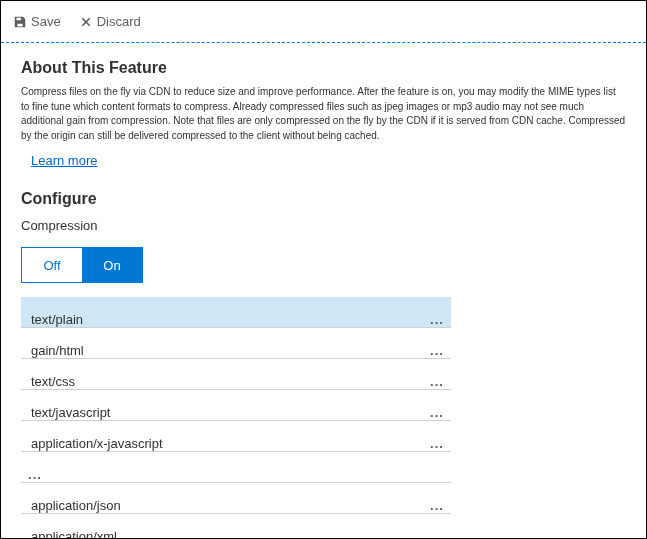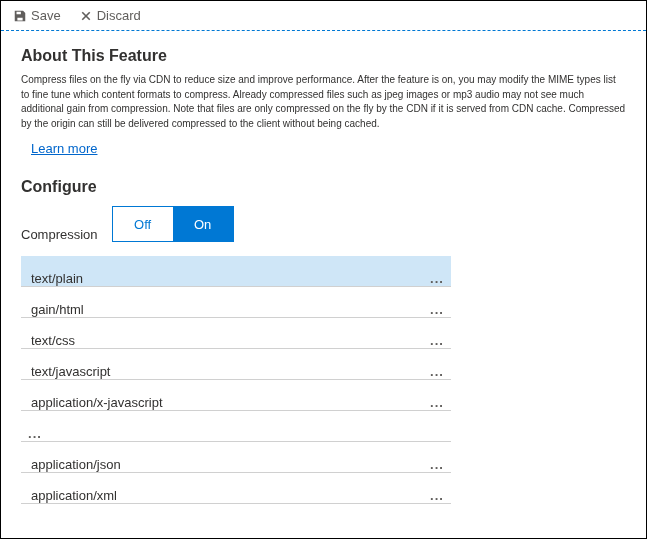--- a/index.html
+++ b/index.html
@@ -7,21 +7,21 @@
       font-family: "Segoe UI", -apple-system, sans-serif;
       font-size: 13px;
       color: #323130;
       background: #fff;
       width: 647px;
       height: 539px;
       border: 1px solid #000;
       overflow: hidden;
     }
     .toolbar {
-      padding: 7px 12px;
+      padding: 13px 12px;
       border-bottom: 1px dashed #0078d4;
       display: flex;
       gap: 18px;
     }
     .toolbar-btn {
       display: flex;
       align-items: center;
       gap: 4px;
       color: #605e5c;
       cursor: pointer;
@@ -49,24 +49,25 @@
       display: inline-block;
       margin-bottom: 22px;
       cursor: pointer;
     }
     .configure-label {
       font-size: 13px;
       color: #323130;
     }
     .compress-row {
       display: flex;
-      align-items: flex-end;
+      align-items: flex-start;
       gap: 14px;
       margin-top: 10px;
       margin-bottom: 14px;
+      flex-direction: column;
     }
     .toggle {
       display: flex;
       border: 1px solid #0078d4;
       height: 36px;
     }
     .toggle-opt {
       width: 60px;
       display: flex;
       align-items: center;

